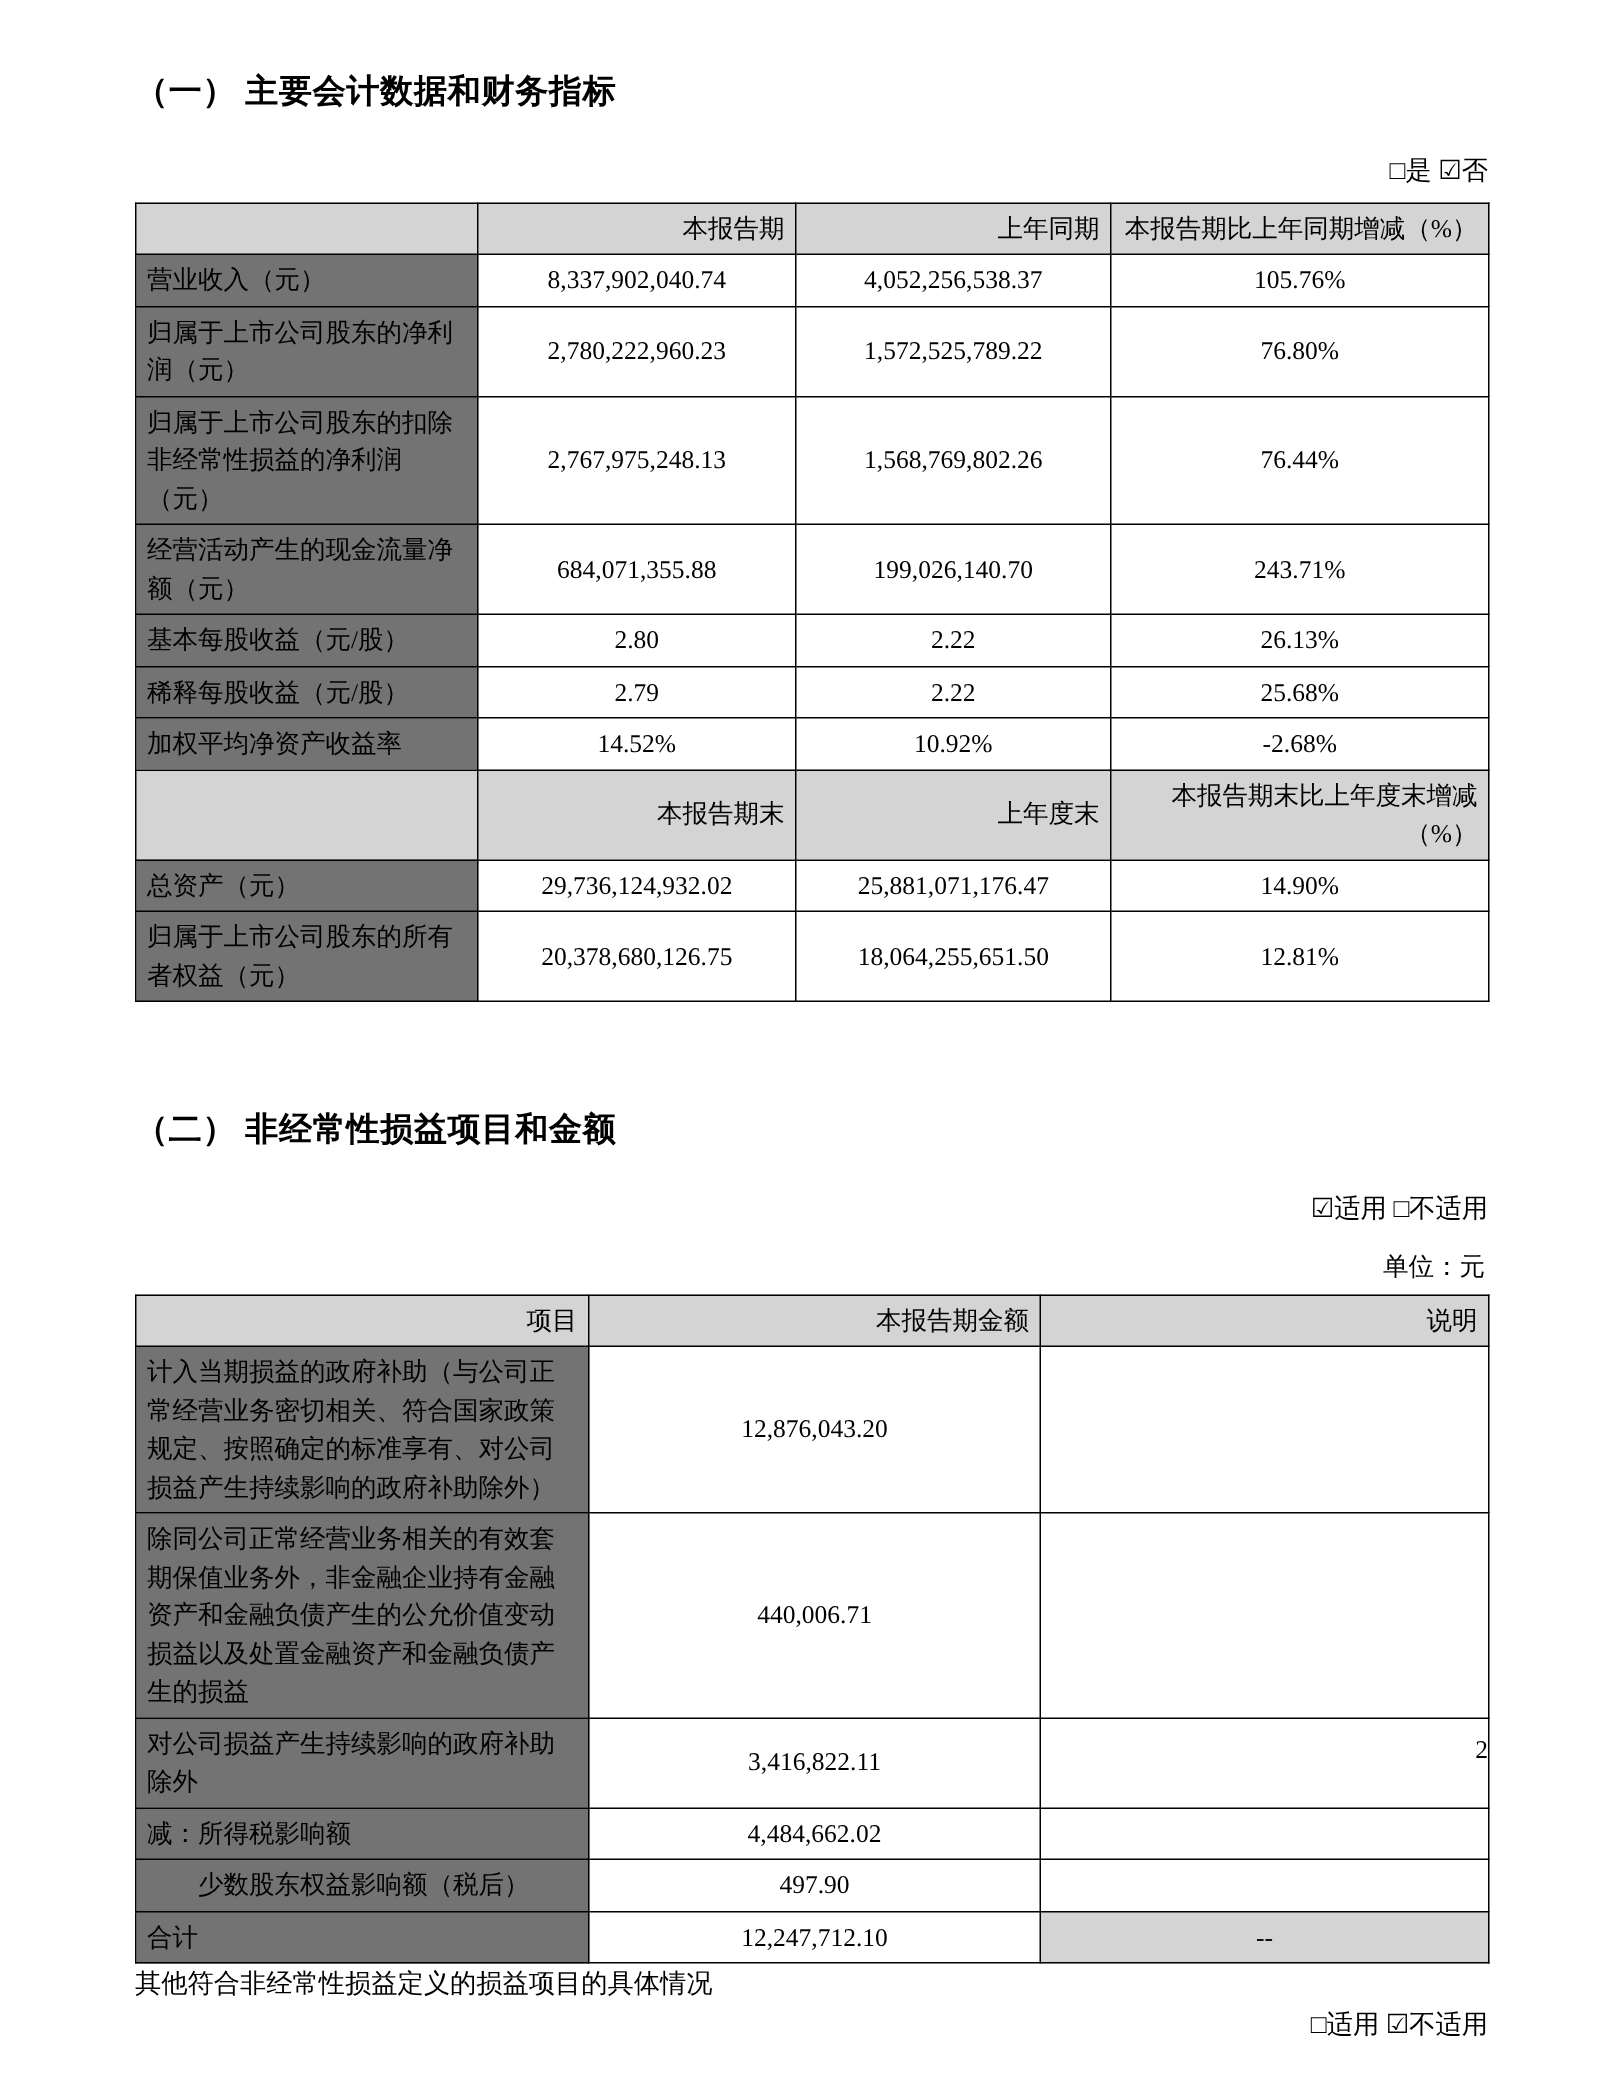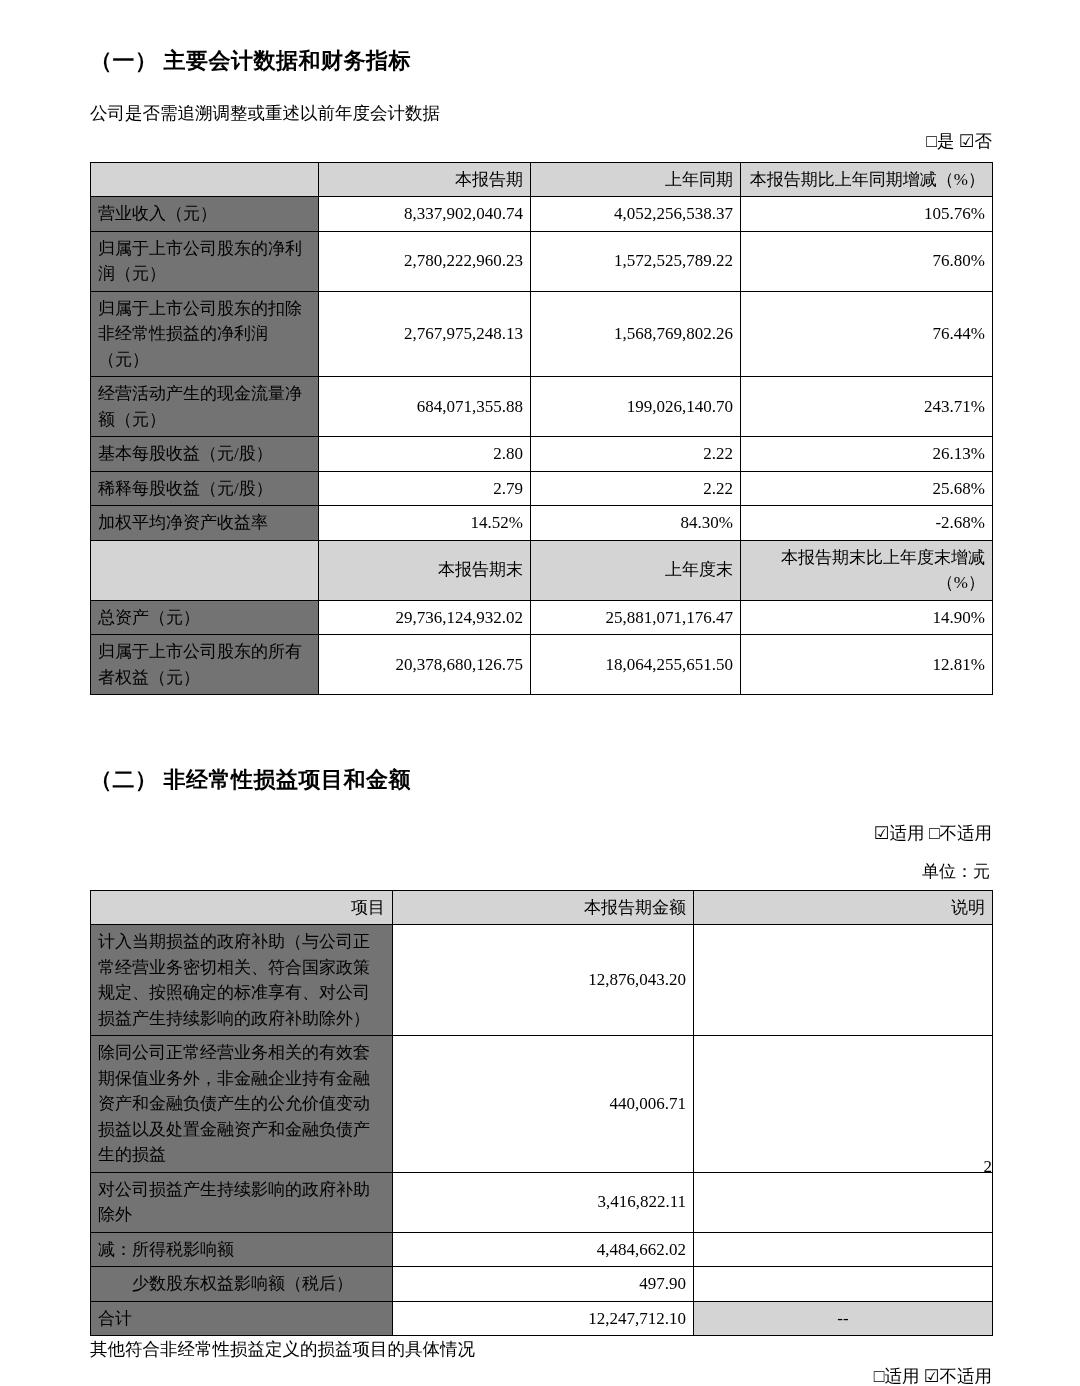--- a/index.html
+++ b/index.html
@@ -67,21 +67,21 @@
   table.doc td, table.doc th {
     border: 1px solid #000000;
     padding: 4px 7px;
     vertical-align: middle;
     font-weight: normal;
     line-height: 1.5;
     word-wrap: break-word;
   }
   .hdr  { background: #d4d4d4; text-align: right; }
   .lbl  { background: #737373; text-align: left; }
-  .num  { background: #ffffff; text-align: right; }
+  .num  { background: #ffffff; text-align: center; }
   .blank{ background: #ffffff; }
   .shade{ background: #d4d4d4; text-align: center; }
 
   
   .t1-c1 { width: 228px; }
   .t1-c2 { width: 212px; }
   .t1-c3 { width: 210px; }
   .t1-c4 { width: 252px; }
 
   
@@ -121,21 +121,20 @@
   <div class="content">
 
     <div class="spacer-lg"></div>
 
     <h2 class="sec-heading">
       <span class="numtag">（一）</span><span>主要会计数据和财务指标</span>
     </h2>
 
     <div class="spacer-md"></div>
 
-    <p class="para">公司是否需追溯调整或重述以前年度会计数据</p>
     <p class="checkline">□是 ☑否</p>
 
     <div class="spacer-xs"></div>
 
     <table class="doc">
       <colgroup>
         <col class="t1-c1">
           <col class="t1-c2">
           <col class="t1-c3">
           <col class="t1-c4">
@@ -180,21 +179,21 @@
         </tr>
         <tr>
           <td class="lbl">稀释每股收益（元/股）</td>
           <td class="num">2.79</td>
           <td class="num">2.22</td>
           <td class="num">25.68%</td>
         </tr>
         <tr>
           <td class="lbl">加权平均净资产收益率</td>
           <td class="num">14.52%</td>
-          <td class="num">84.30%</td>
+          <td class="num">10.92%</td>
           <td class="num">-2.68%</td>
         </tr>
 
         <tr>
           <td class="hdr"></td>
           <td class="hdr">本报告期末</td>
           <td class="hdr">上年度末</td>
           <td class="hdr">本报告期末比上年度末增减（%）</td>
         </tr>
 

